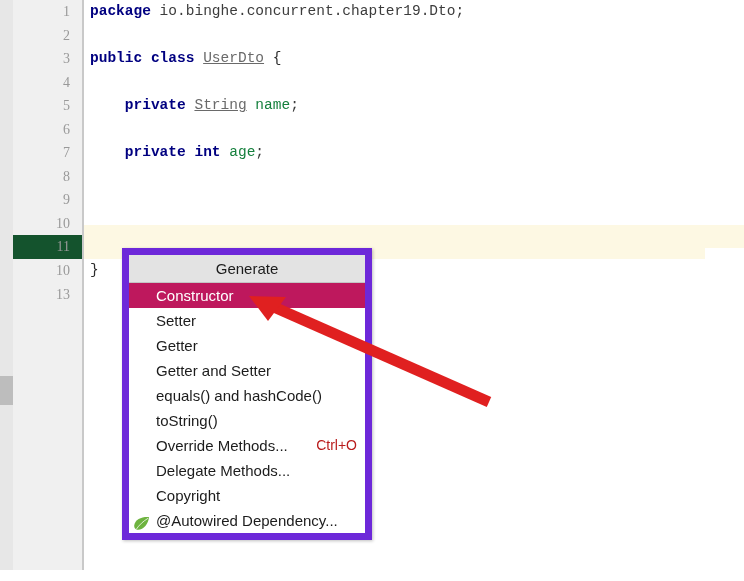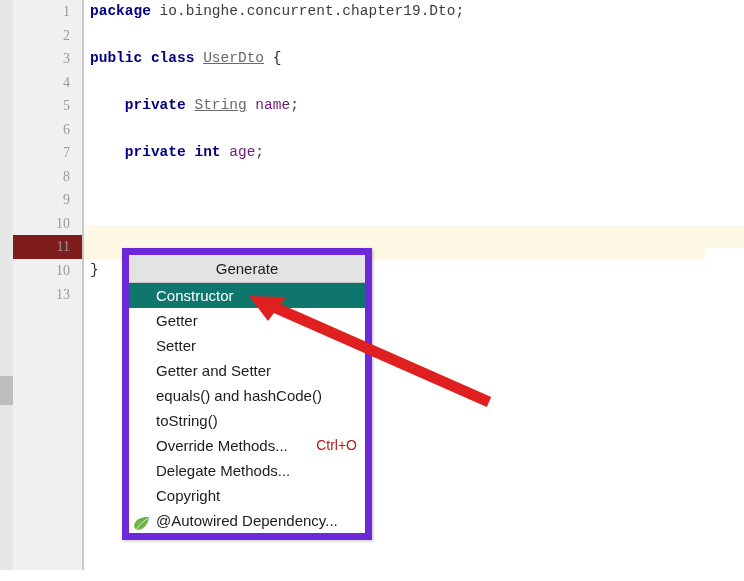--- a/index.html
+++ b/index.html
@@ -50,21 +50,21 @@
     height: 23.55px;
     line-height: 23.55px;
     text-align: right;
     padding-right: 12px;
     box-sizing: border-box;
     color: #999999;
     font-family: "Liberation Serif", serif;
     font-size: 14px;
   }
   .gutter-line.current {
-    background: #7f1d1d;
+    background: #14532d;
   }
 
   
   #code-pane {
     position: absolute;
     left: 84px; top: 0;
     width: 621px; height: 581px;
   }
   .code-line {
     height: 23.55px;
@@ -77,21 +77,21 @@
     box-sizing: border-box;
   }
   .code-line.current {
     background: #fdf8e3;
   }
   .kw {
     color: #000080;
     font-weight: bold;
   }
   .typ { color: #6a6a6a; text-decoration: underline; }
-  .idn { color: #701a75; }
+  .idn { color: #15803d; }
   .pln { color: #3c3c3c; }
   .pkg { color: #3c3c3c; }
   .brc { color: #2b2b2b; }
 
   
   #current-line-band {
     position: absolute;
     left: 84px;
     top: 224.5px;
     width: 660px;
@@ -125,21 +125,21 @@
     padding-left: 27px;
     padding-right: 8px;
     font-size: 15px;
     color: #1c1c1c;
     position: relative;
     box-sizing: border-box;
     display: flex;
     align-items: center;
   }
   .menu-item.selected {
-    background: #0f766e;
+    background: #be185d;
     color: #ffffff;
   }
   .menu-item .label {
     flex: 0 0 auto;
   }
   .menu-item .shortcut {
     margin-left: auto;
     color: #b91c1c;
     font-size: 14px;
     padding-left: 18px;
@@ -206,24 +206,24 @@
 
 </div>
 
 <div id="generate-menu">
   <div id="generate-menu-header">Generate</div>
   <div id="generate-menu-items">
       <div class="menu-item selected">
         <span class="label">Constructor</span>
       </div>
       <div class="menu-item">
+        <span class="label">Setter</span>
+      </div>
+      <div class="menu-item">
         <span class="label">Getter</span>
-      </div>
-      <div class="menu-item">
-        <span class="label">Setter</span>
       </div>
       <div class="menu-item">
         <span class="label">Getter and Setter</span>
       </div>
       <div class="menu-item">
         <span class="label">equals() and hashCode()</span>
       </div>
       <div class="menu-item">
         <span class="label">toString()</span>
       </div>

